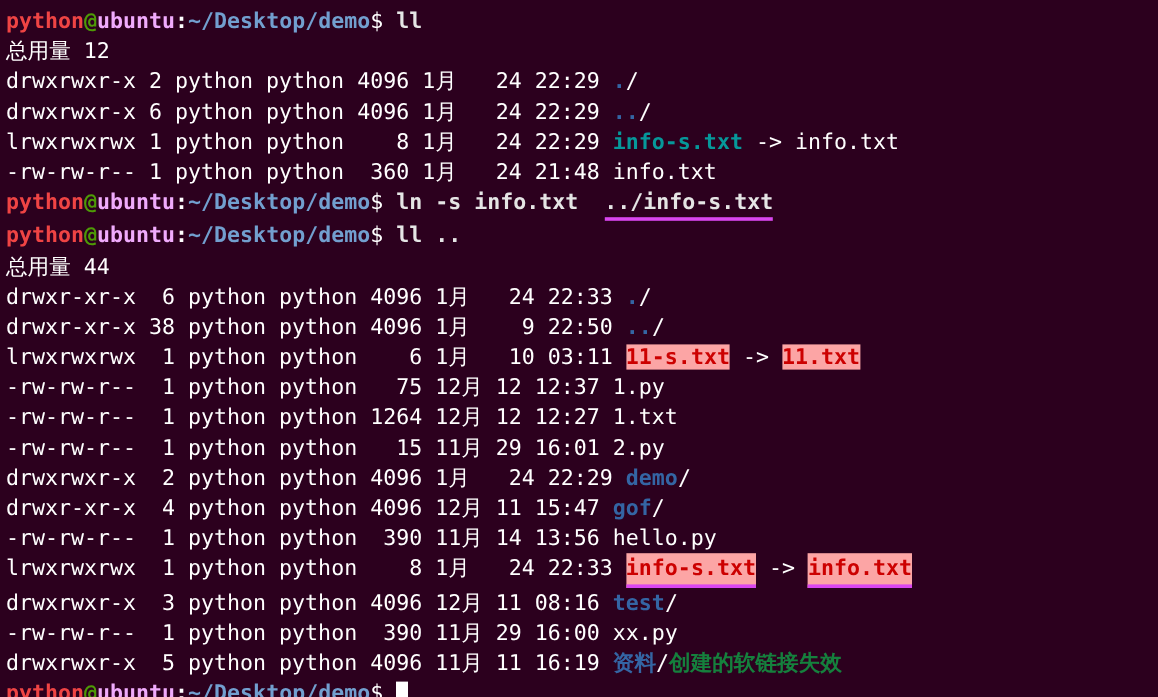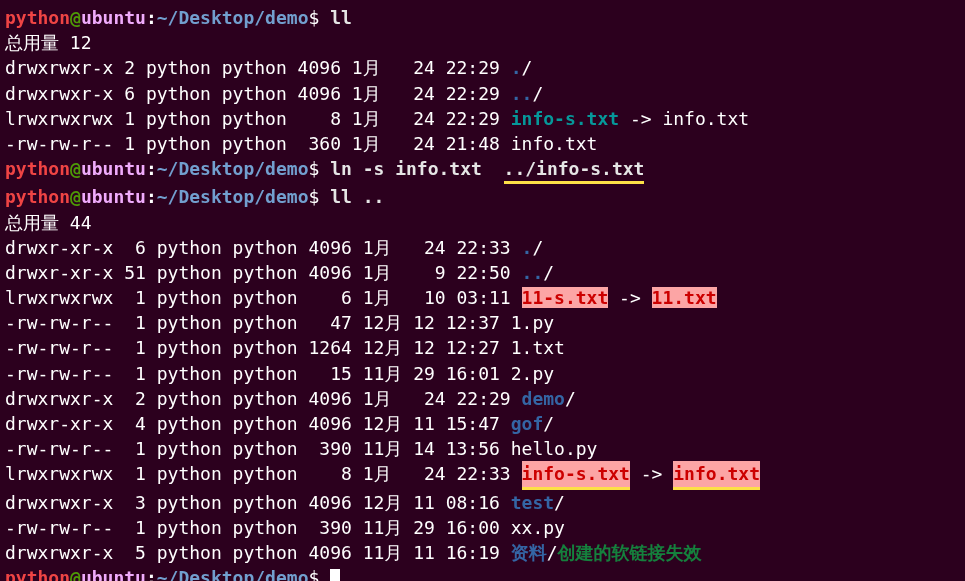--- a/index.html
+++ b/index.html
@@ -19,21 +19,21 @@
     .host { color: #f0abfc; font-weight: bold; margin-top: 48px; }
     .at { color: #4e9a06; font-weight: bold; }
     .colon { color: #ffffff; font-weight: bold; }
     .path { color: #729fcf; font-weight: bold; }
     .dollar { color: #ffffff; }
     .cmd { color: #e5e5e5; font-weight: bold; }
     .dir { color: #3465a4; font-weight: bold; }
     .lnk { color: #06989a; font-weight: bold; }
     .broken { color: #cc0000; font-weight: bold; background: #fca5a5; }
     .txt { color: #ffffff; }
-    .underline-red { border-bottom: 3px solid #fde047; display: inline-block; }
+    .underline-red { border-bottom: 3px solid #d946ef; display: inline-block; }
     .annotation { color: #15803d; font-weight: bold; }
     .cursor { background: #ffffff; display: inline-block; width: 10px; height: 20px; vertical-align: middle; }
     .tail-white { color: #ffffff; font-weight: normal; }
   </style>
 </head>
 <body>
 
 <div class="line"><span class="user">python</span><span class="at">@</span><span class="host">ubuntu</span><span class="colon">:</span><span class="path">~/Desktop/demo</span><span class="dollar">$</span><span class="cmd"> ll</span></div>
 
 <div class="line txt">总用量 12</div>
@@ -47,25 +47,25 @@
 <div class="line"><span class="txt">-rw-rw-r--</span><span class="txt"> 1 </span><span class="txt">python python</span><span class="txt">  360 </span><span class="txt">1月   24 21:48 </span><span class="txt">info.txt</span></div>
 
 <div class="line"><span class="user">python</span><span class="at">@</span><span class="host">ubuntu</span><span class="colon">:</span><span class="path">~/Desktop/demo</span><span class="dollar">$</span><span class="cmd"> ln -s info.txt  </span><span class="cmd underline-red">../info-s.txt</span></div>
 
 <div class="line"><span class="user">python</span><span class="at">@</span><span class="host">ubuntu</span><span class="colon">:</span><span class="path">~/Desktop/demo</span><span class="dollar">$</span><span class="cmd"> ll ..</span></div>
 
 <div class="line txt">总用量 44</div>
 
 <div class="line"><span class="txt">drwxr-xr-x</span><span class="txt">  6 </span><span class="txt">python python</span><span class="txt"> 4096 </span><span class="txt">1月   24 22:33 </span><span class="dir">.</span><span class="txt">/</span></div>
 
-<div class="line"><span class="txt">drwxr-xr-x</span><span class="txt"> 51 </span><span class="txt">python python</span><span class="txt"> 4096 </span><span class="txt">1月    9 22:50 </span><span class="dir">..</span><span class="txt">/</span></div>
+<div class="line"><span class="txt">drwxr-xr-x</span><span class="txt"> 38 </span><span class="txt">python python</span><span class="txt"> 4096 </span><span class="txt">1月    9 22:50 </span><span class="dir">..</span><span class="txt">/</span></div>
 
 <div class="line"><span class="txt">lrwxrwxrwx</span><span class="txt">  1 </span><span class="txt">python python</span><span class="txt">    6 </span><span class="txt">1月   10 03:11 </span><span class="broken">11-s.txt</span><span class="txt"> -&gt; </span><span class="broken">11.txt</span></div>
 
-<div class="line"><span class="txt">-rw-rw-r--</span><span class="txt">  1 </span><span class="txt">python python</span><span class="txt">   47 </span><span class="txt">12月 12 12:37 </span><span class="txt">1.py</span></div>
+<div class="line"><span class="txt">-rw-rw-r--</span><span class="txt">  1 </span><span class="txt">python python</span><span class="txt">   75 </span><span class="txt">12月 12 12:37 </span><span class="txt">1.py</span></div>
 
 <div class="line"><span class="txt">-rw-rw-r--</span><span class="txt">  1 </span><span class="txt">python python</span><span class="txt"> 1264 </span><span class="txt">12月 12 12:27 </span><span class="txt">1.txt</span></div>
 
 <div class="line"><span class="txt">-rw-rw-r--</span><span class="txt">  1 </span><span class="txt">python python</span><span class="txt">   15 </span><span class="txt">11月 29 16:01 </span><span class="txt">2.py</span></div>
 
 <div class="line"><span class="txt">drwxrwxr-x</span><span class="txt">  2 </span><span class="txt">python python</span><span class="txt"> 4096 </span><span class="txt">1月   24 22:29 </span><span class="dir">demo</span><span class="txt">/</span></div>
 
 <div class="line"><span class="txt">drwxr-xr-x</span><span class="txt">  4 </span><span class="txt">python python</span><span class="txt"> 4096 </span><span class="txt">12月 11 15:47 </span><span class="dir">gof</span><span class="txt">/</span></div>
 
 <div class="line"><span class="txt">-rw-rw-r--</span><span class="txt">  1 </span><span class="txt">python python</span><span class="txt">  390 </span><span class="txt">11月 14 13:56 </span><span class="txt">hello.py</span></div>

